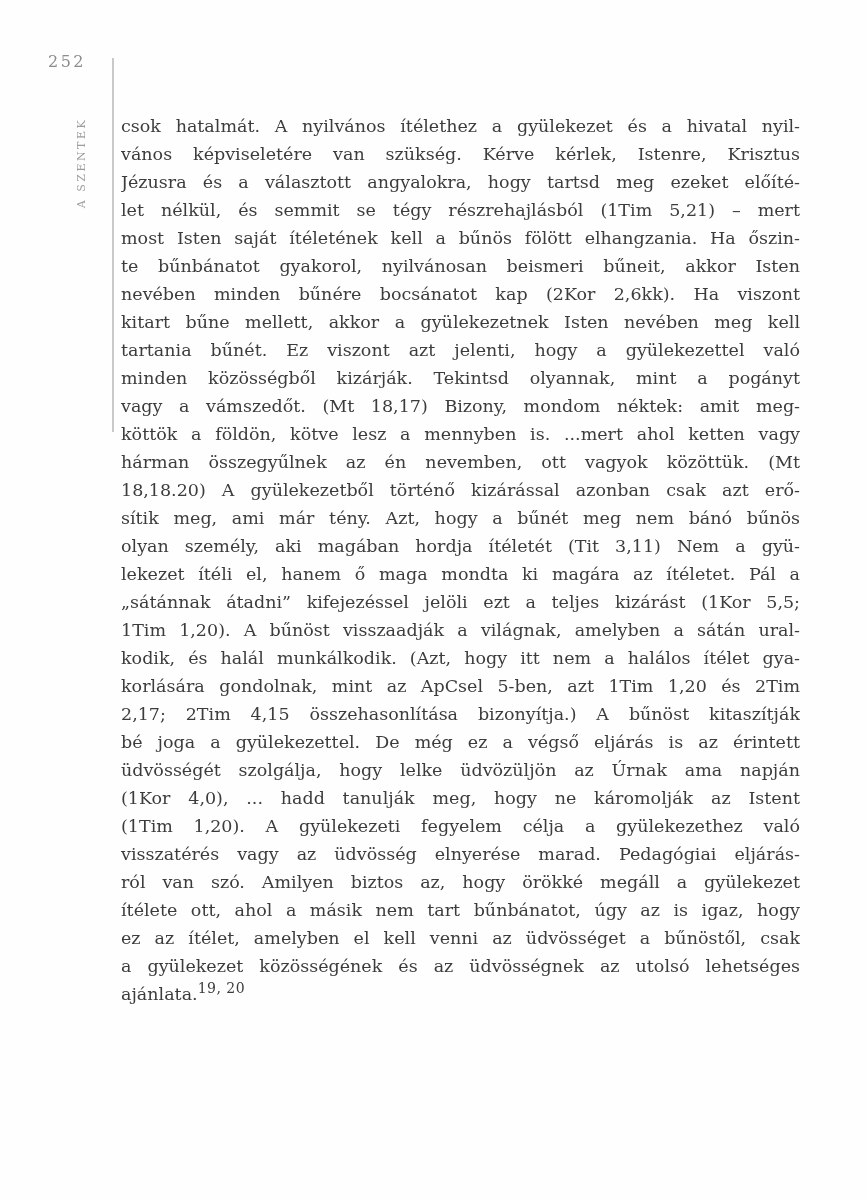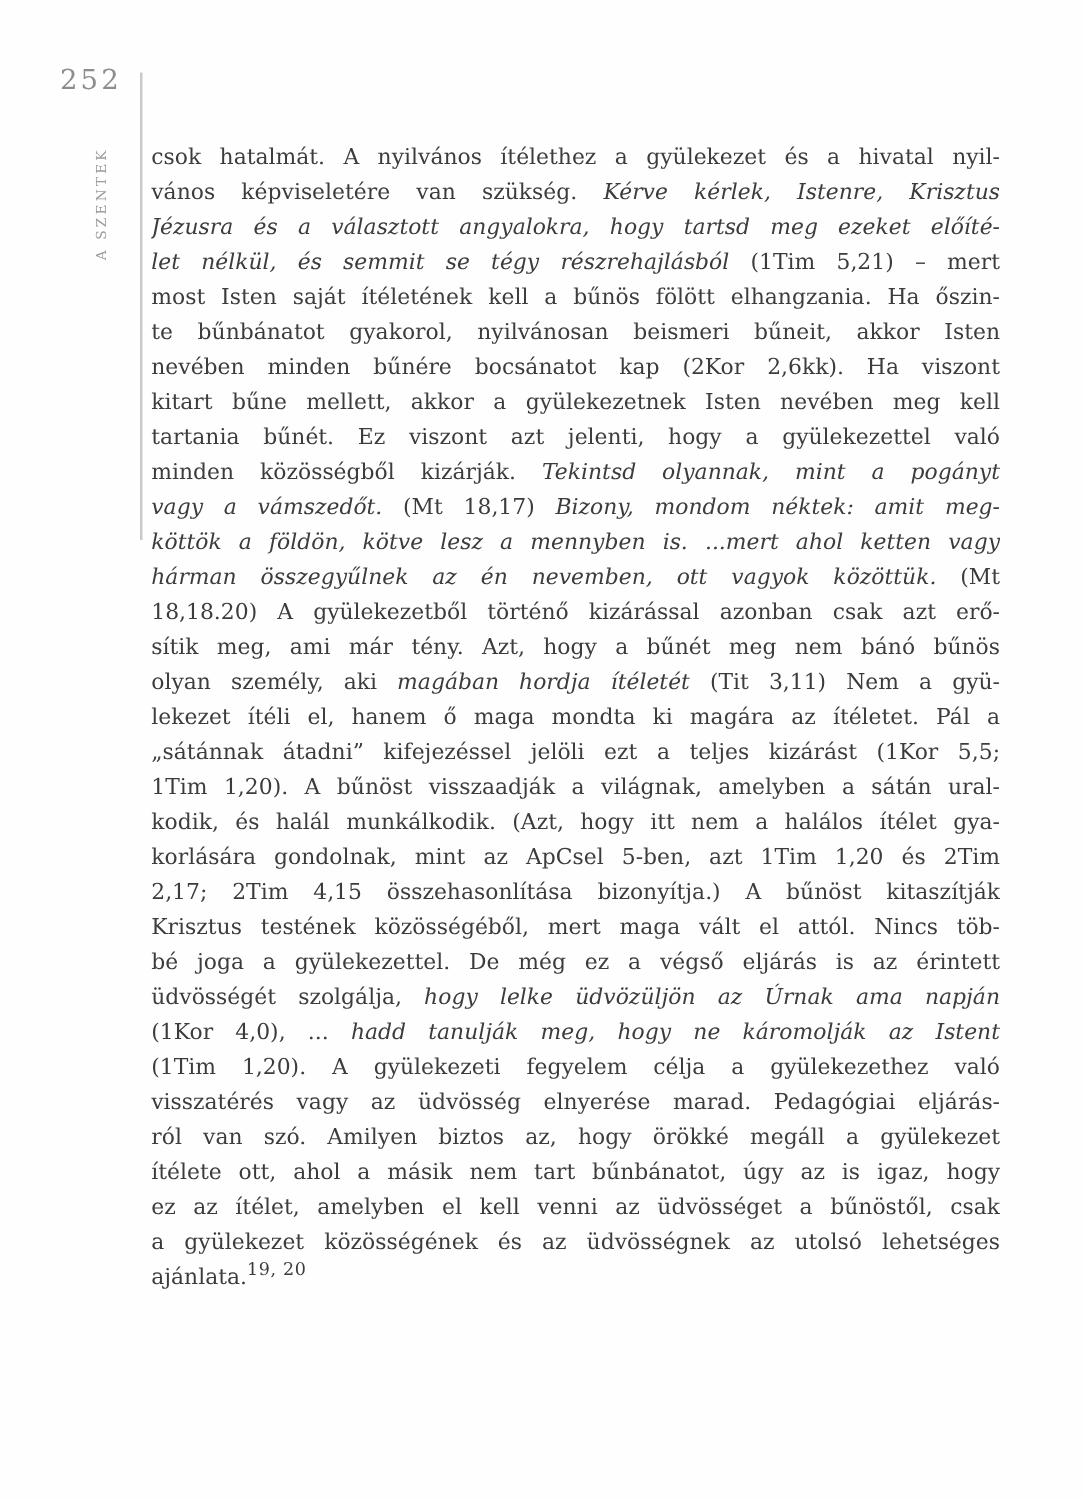--- a/index.html
+++ b/index.html
@@ -16,21 +16,21 @@
   }
   .page {
     position: absolute;
     inset: 0;
     background: var(--paper, #fefefe);
   }
   .page-number {
     position: absolute;
     left: 48px;
     top: 52px;
-    font-size: 22px;
+    font-size: 16px;
     letter-spacing: 2.5px;
     color: var(--muted, #8d8d8d);
   }
   .margin-rule {
     position: absolute;
     left: 112px;
     top: 58px;
     width: 2px;
     height: 374px;
     background: var(--rule, #c9c9c9);
@@ -59,21 +59,20 @@
     height: 28px;
     overflow: hidden;
     text-align: justify;
     text-align-last: justify;
   }
   .line.last {
     text-align: left;
     text-align-last: left;
   }
   .it {
-    font-style: italic;
   }
   sup.fn {
     font-size: 14px;
     line-height: 0;
     letter-spacing: 0.5px;
     color: var(--ink, #3c3c3c);
     vertical-align: super;
   }
 </style>
 </head>
@@ -102,21 +101,20 @@
       <div class="line"><span class="it">hárman összegyűlnek az én nevemben, ott vagyok közöttük.</span><span> (Mt</span></div>
       <div class="line"><span>18,18.20) A gyülekezetből történő kizárással azonban csak azt erő-</span></div>
       <div class="line"><span>sítik meg, ami már tény. Azt, hogy a bűnét meg nem bánó bűnös</span></div>
       <div class="line"><span>olyan személy, aki </span><span class="it">magában hordja ítéletét</span><span> (Tit 3,11) Nem a gyü-</span></div>
       <div class="line"><span>lekezet ítéli el, hanem ő maga mondta ki magára az ítéletet. Pál a</span></div>
       <div class="line"><span>„sátánnak átadni” kifejezéssel jelöli ezt a teljes kizárást (1Kor 5,5;</span></div>
       <div class="line"><span>1Tim 1,20). A bűnöst visszaadják a világnak, amelyben a sátán ural-</span></div>
       <div class="line"><span>kodik, és halál munkálkodik. (Azt, hogy itt nem a halálos ítélet gya-</span></div>
       <div class="line"><span>korlására gondolnak, mint az ApCsel 5-ben, azt 1Tim 1,20 és 2Tim</span></div>
       <div class="line"><span>2,17; 2Tim 4,15 összehasonlítása bizonyítja.) A bűnöst kitaszítják</span></div>
-      <div class="line"><span>Krisztus testének közösségéből, mert maga vált el attól. Nincs töb-</span></div>
       <div class="line"><span>bé joga a gyülekezettel. De még ez a végső eljárás is az érintett</span></div>
       <div class="line"><span>üdvösségét szolgálja, </span><span class="it">hogy lelke üdvözüljön az Úrnak ama napján</span></div>
       <div class="line"><span>(1Kor 4,0), ... </span><span class="it">hadd tanulják meg, hogy ne káromolják az Istent</span></div>
       <div class="line"><span>(1Tim 1,20). A gyülekezeti fegyelem célja a gyülekezethez való</span></div>
       <div class="line"><span>visszatérés vagy az üdvösség elnyerése marad. Pedagógiai eljárás-</span></div>
       <div class="line"><span>ról van szó. Amilyen biztos az, hogy örökké megáll a gyülekezet</span></div>
       <div class="line"><span>ítélete ott, ahol a másik nem tart bűnbánatot, úgy az is igaz, hogy</span></div>
       <div class="line"><span>ez az ítélet, amelyben el kell venni az üdvösséget a bűnöstől, csak</span></div>
       <div class="line"><span>a gyülekezet közösségének és az üdvösségnek az utolsó lehetséges</span></div>
       <div class="line last"><span>ajánlata.</span><sup class="fn">19, 20</sup></div>

